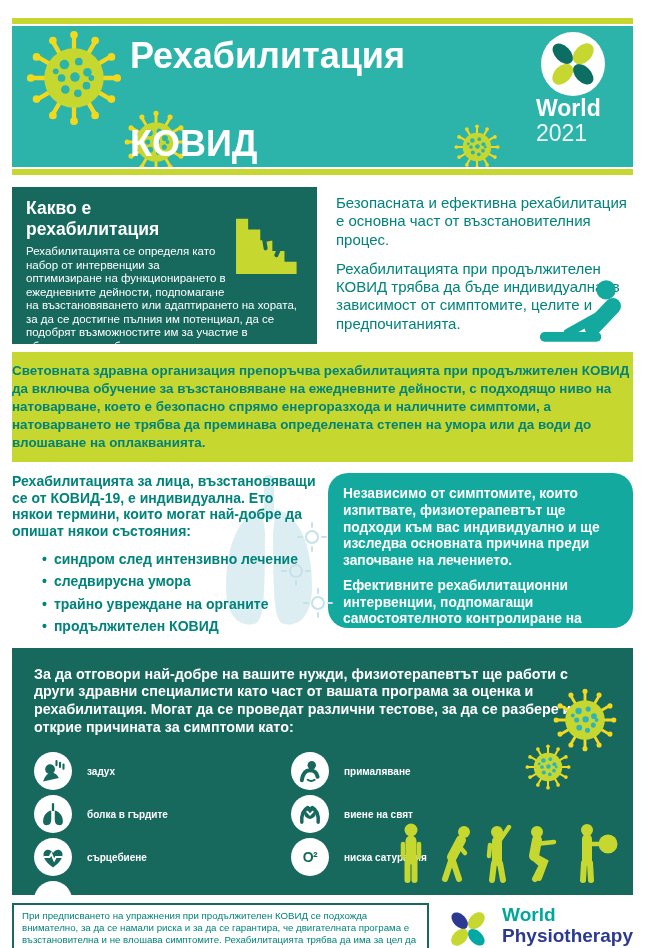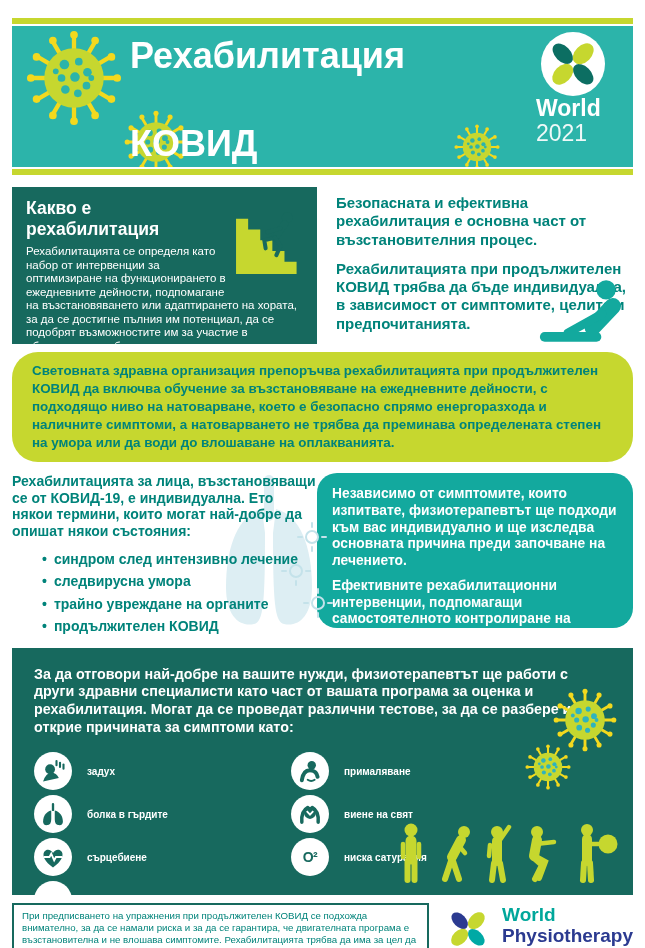--- a/index.html
+++ b/index.html
@@ -31,30 +31,30 @@
   .pt-logo svg{display:block;margin-left:5px;width:64px;height:64px;}
   .pt-logo .l1,.pt-logo .l2{font-size:23px;font-weight:bold;line-height:25px;}
   .pt-logo .l3{font-size:23px;font-weight:normal;line-height:25px;opacity:.92;}
 
   
   .what{display:flex;gap:19px;margin:12px 12px 0;align-items:flex-end;}
   .what-box{width:305px;height:157px;background:var(--dark);color:#fff;padding:11px 11px 0 14px;overflow:hidden;}
   .stairs{float:right;width:74px;height:86px;margin:2px 0 4px 6px;}
   .what-box h2{font-size:17.5px;margin:0 0 5px;}
   .what-box p{font-size:11.5px;line-height:1.18;font-weight:500;}
-  .what-right{flex:1;position:relative;color:var(--txt);font-weight:bold;padding-top:4px;}
+  .what-right{flex:1;position:relative;color:var(--txt);font-weight:normal;padding-top:4px;}
   .what-right p{font-size:15px;line-height:1.22;margin-bottom:11px;}
   .stretch{position:absolute;right:0;bottom:-2px;width:96px;height:70px;}
 
   
   .who-box{margin:8px 12px 0;min-height:82px;background:var(--lime);color:var(--txt);
-           padding:10px 20px;font-size:13.4px;line-height:1.35;font-weight:bold;border-radius:26px;}
-
-  
-  .terms-row{display:flex;gap:0;margin:11px 12px 8px;}
+           padding:10px 0;font-size:13.4px;line-height:1.35;font-weight:bold;}
+
+  
+  .terms-row{display:flex;gap:11px;margin:11px 12px 8px;}
   .terms{width:305px;position:relative;color:var(--txt);font-weight:bold;}
   .terms .lungs{position:absolute;left:188px;top:2px;width:142px;height:156px;z-index:0;}
   .terms p{position:relative;z-index:1;font-size:14px;line-height:1.17;margin-bottom:9px;}
   .terms ul{position:relative;z-index:1;list-style:none;padding-left:30px;}
   .terms li{font-size:14px;line-height:1.6;}
   .terms li::before{content:"•";margin-right:7px;}
   .indiv-box{flex:1;height:155px;background:var(--bright);color:#fff;font-weight:bold;
              padding:13px 15px;overflow:hidden;border-radius:20px;}
   .indiv-box p{font-size:13.8px;line-height:1.2;margin-bottom:9px;}
 

